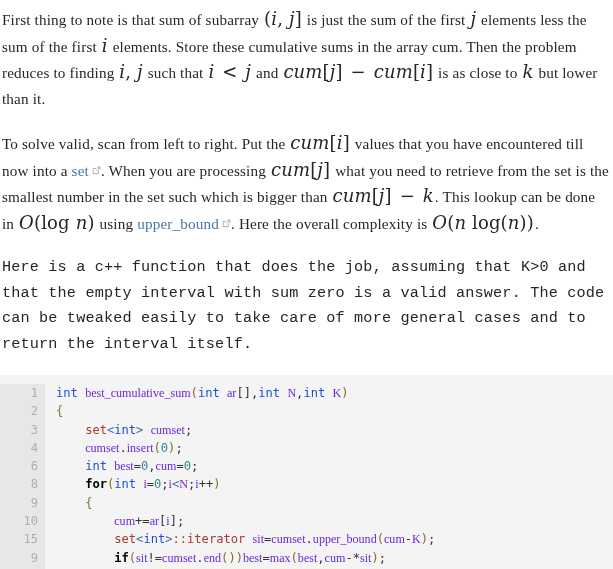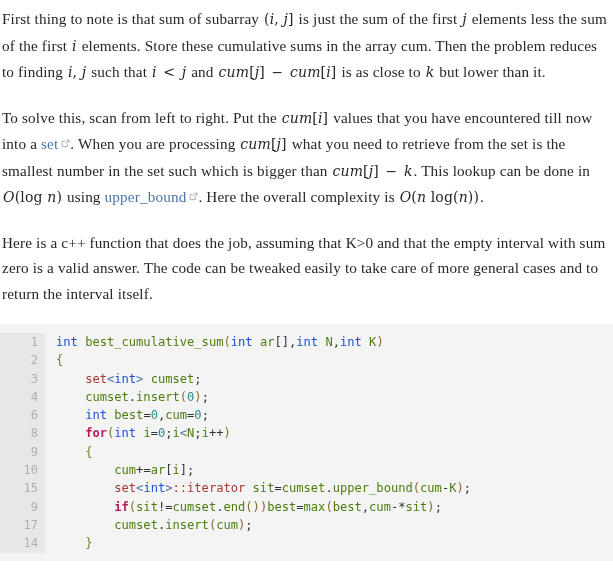--- a/index.html
+++ b/index.html
@@ -28,27 +28,27 @@
   p.para {
     margin: 0 0 19px 0;
     font-size: 15.2px;
     line-height: 25.5px;
     color: #242729;
     text-align: left;
     letter-spacing: 0.01em;
   }
 
   p.para.first { margin-top: 6px; }
-  p.para.last  { margin-bottom: 18px; }
+  p.para.last  { margin-bottom: 18px; font-family: Liberation Mono, monospace; }
 
   
   .math {
     font-family: "DejaVu Serif", "Liberation Serif", serif;
     font-style: italic;
-    font-size: 14px;
+    font-size: 18px;
     padding: 0 1px;
     white-space: nowrap;
   }
   .math .up { font-style: normal; }
   .math .op { font-style: normal; padding: 0 2px; }
   .math .brk { font-style: normal; }
 
   a.xlink {
     color: #4a74a8;
     text-decoration: none;
@@ -96,39 +96,39 @@
     padding-left: 11px;
     padding-right: 8px;
     background: #f4f4f4;
     white-space: pre;
   }
   .ln { display: block; height: 18.3px; }
   .cl { display: block; height: 18.3px; white-space: pre; }
 
   
   .t-type   { color: #1d4ed8; }            
-  .t-kw     { color: #be185d; font-weight: bold; }  
+  .t-kw     { color: #000000; font-weight: bold; }  
   .t-cls    { color: #aa3731; }            
-  .t-id     { color: #4d7c0f; }
+  .t-id     { color: #6d28d9; font-family: Liberation Serif, serif; }
   .t-punc   { color: #333333; }
   .t-num    { color: #2c8a8a; }
   .t-brace  { color: #7a7a2a; }
   .t-paren  { color: #8a6a2a; }
   .t-angle  { color: #4a6fa5; }
 </style>
 </head>
 <body>
 
 <div class="page">
 
   <div class="prose">
 
     <p class="para first" id="p1"><span>First thing to note is that sum of subarray </span><span class="math"><span class="brk">(</span>i<span class="up">,</span> j<span class="brk">]</span></span><span> is just the sum of the first </span><span class="math">j</span><span> elements less the sum of the first </span><span class="math">i</span><span> elements. Store these cumulative sums in the array cum. Then the problem reduces to finding </span><span class="math">i<span class="up">,</span> j</span><span> such that </span><span class="math">i <span class="op">&lt;</span> j</span><span> and </span><span class="math">cum<span class="brk">[</span>j<span class="brk">]</span> <span class="op">−</span> cum<span class="brk">[</span>i<span class="brk">]</span></span><span> is as close to </span><span class="math">k</span><span> but lower than it.</span></p>
 
-    <p class="para" id="p2"><span>To solve this, scan from left to right. Put the </span><span class="math">cum<span class="brk">[</span>i<span class="brk">]</span></span><span> values that you have encountered till now into a </span><a class="xlink" href="#">set</a><span class="ext-icon"><svg viewBox="0 0 12 12" width="9" height="9">
+    <p class="para" id="p2"><span>To solve valid, scan from left to right. Put the </span><span class="math">cum<span class="brk">[</span>i<span class="brk">]</span></span><span> values that you have encountered till now into a </span><a class="xlink" href="#">set</a><span class="ext-icon"><svg viewBox="0 0 12 12" width="9" height="9">
             <path d="M1.5 3.2 h4.2 M1.5 3.2 v7.0 M1.5 10.2 h7.0 M8.5 10.2 v-4.2" fill="none" stroke="#9aa0a6" stroke-width="1.1"></path>
             <path d="M7.0 1.4 h3.6 v3.6" fill="none" stroke="#9aa0a6" stroke-width="1.1"></path>
             <path d="M10.6 1.4 L6.3 5.7" fill="none" stroke="#9aa0a6" stroke-width="1.1"></path>
           </svg></span><span>. When you are processing </span><span class="math">cum<span class="brk">[</span>j<span class="brk">]</span></span><span> what you need to retrieve from the set is the smallest number in the set such which is bigger than </span><span class="math">cum<span class="brk">[</span>j<span class="brk">]</span> <span class="op">−</span> k</span><span>. This lookup can be done in </span><span class="math">O<span class="brk">(</span><span class="up">log</span> n<span class="brk">)</span></span><span> using </span><a class="xlink" href="#">upper_bound</a><span class="ext-icon"><svg viewBox="0 0 12 12" width="9" height="9">
             <path d="M1.5 3.2 h4.2 M1.5 3.2 v7.0 M1.5 10.2 h7.0 M8.5 10.2 v-4.2" fill="none" stroke="#9aa0a6" stroke-width="1.1"></path>
             <path d="M7.0 1.4 h3.6 v3.6" fill="none" stroke="#9aa0a6" stroke-width="1.1"></path>
             <path d="M10.6 1.4 L6.3 5.7" fill="none" stroke="#9aa0a6" stroke-width="1.1"></path>
           </svg></span><span>. Here the overall complexity is </span><span class="math">O<span class="brk">(</span>n <span class="up">log</span><span class="brk">(</span>n<span class="brk">)</span><span class="brk">)</span></span><span>.</span></p>
 
     <p class="para last" id="p3"><span>Here is a c++ function that does the job, assuming that K&gt;0 and that the empty interval with sum zero is a valid answer. The code can be tweaked easily to take care of more general cases and to return the interval itself.</span></p>

